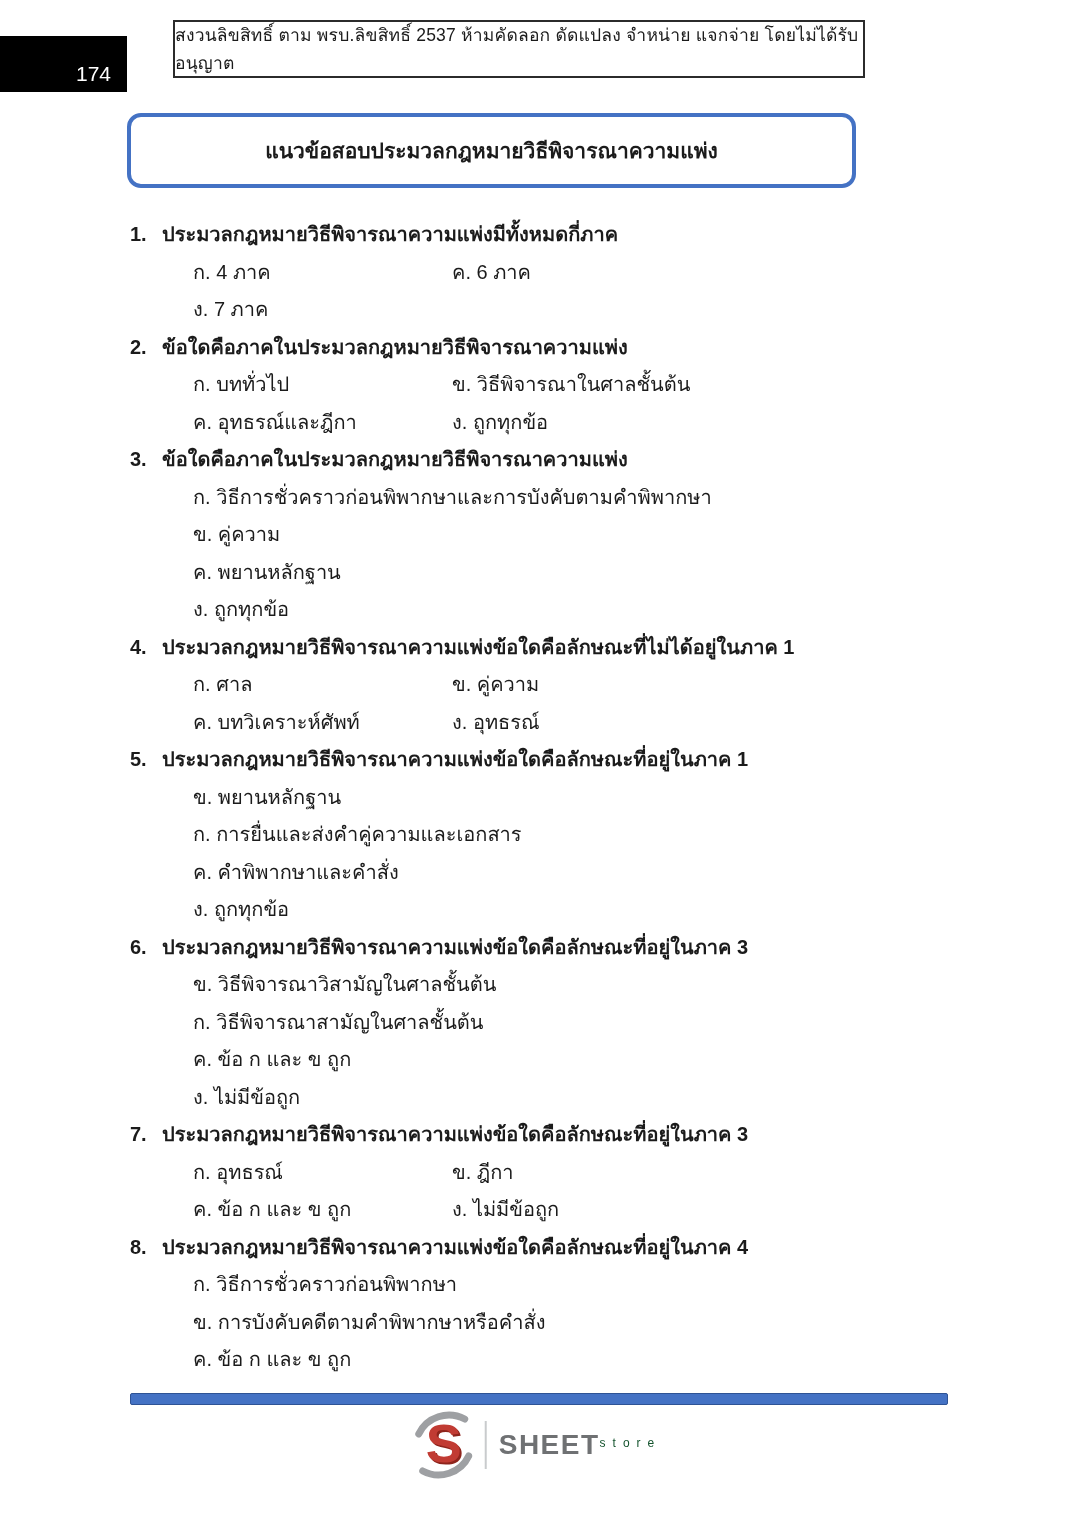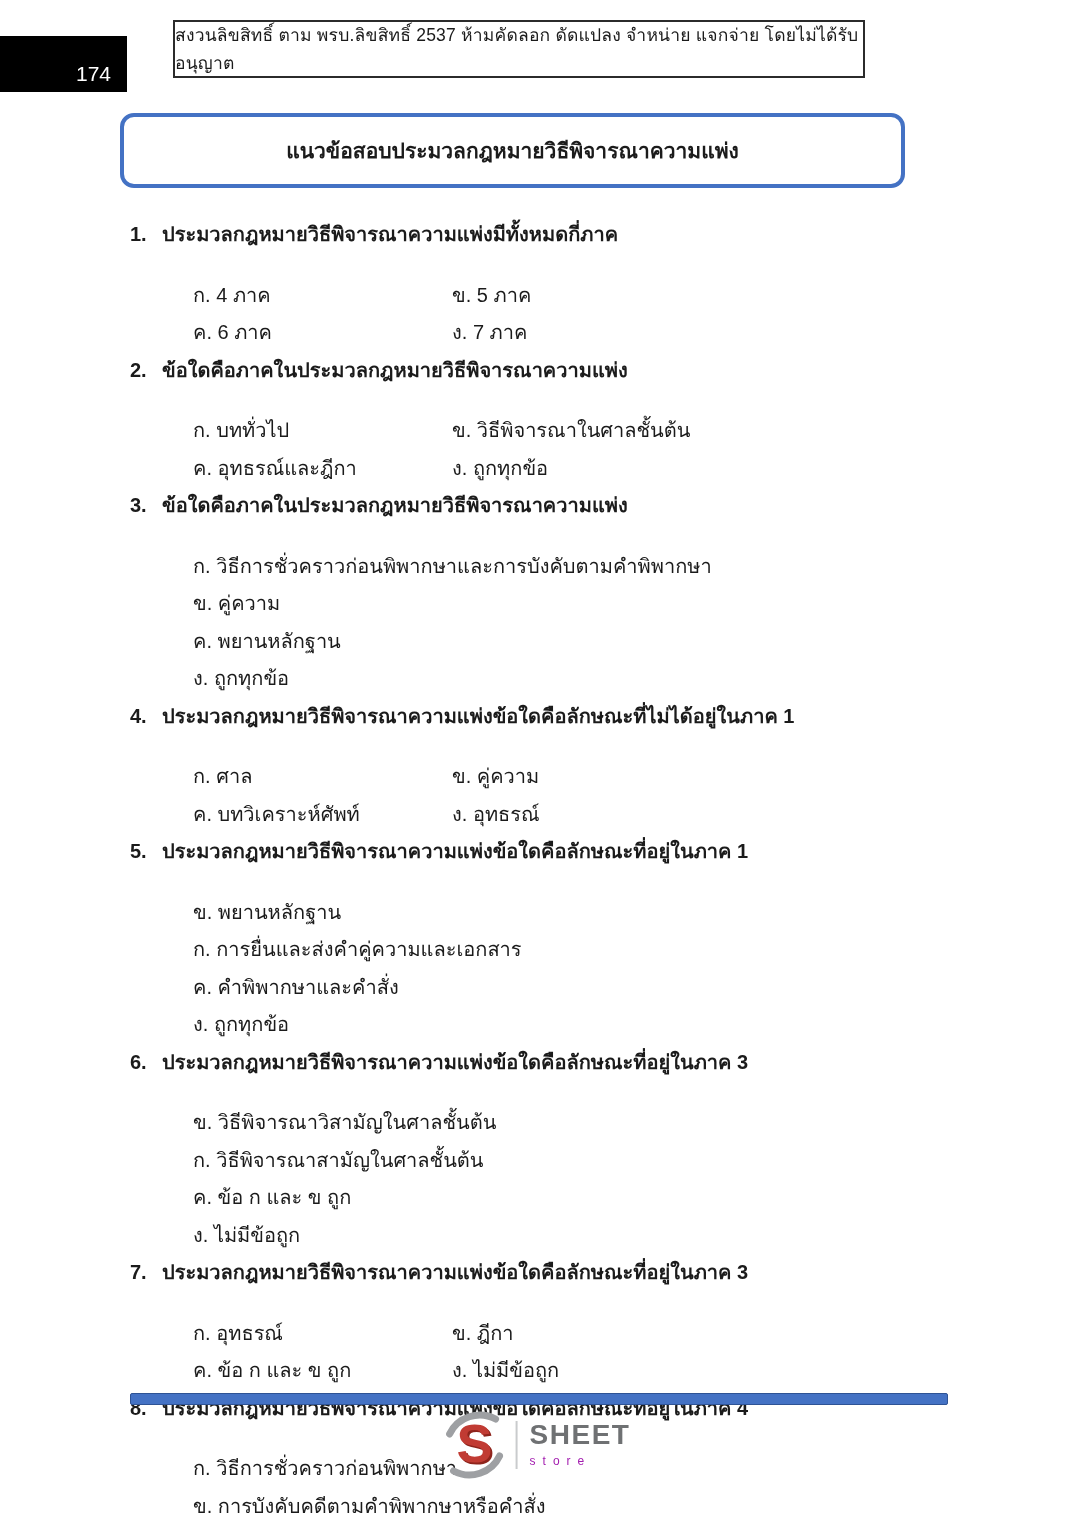--- a/index.html
+++ b/index.html
@@ -37,22 +37,22 @@
     background: #ffffff;
     display: flex;
     align-items: center;
     justify-content: center;
     font-size: 17.5px;
     letter-spacing: 0.2px;
     padding-top: 0;
   }
   .title-box {
     position: absolute;
-    left: 120px; top: 113px;
-    width: 785px; height: 75px;
+    left: 127px; top: 113px;
+    width: 729px; height: 75px;
     border: 4px solid #4472C4;
     border-radius: 14px;
     background: #ffffff;
     display: flex;
     align-items: center;
     justify-content: center;
     font-weight: bold;
     font-size: 21px;
   }
 
@@ -68,21 +68,20 @@
     line-height: 37.5px;
     white-space: nowrap;
   }
   .q-num {
     display: inline-block;
     min-width: 32px;
   }
   .choices {
     padding-left: 63px;
     font-size: 20px;
-    margin-top: 23px;
   }
   .choices.grid2 {
     display: grid;
     grid-template-columns: 259px 1fr;
   }
   .choice {
     line-height: 37.5px;
     white-space: nowrap;
   }
 
@@ -101,31 +100,31 @@
     transform: translateX(-50%);
     display: flex;
     align-items: center;
     gap: 12px;
   }
   .logo-divider {
     width: 2px;
     height: 48px;
     background: #C9CBCD;
   }
-  .logo-text { display: flex; flex-direction: column; }
+  .logo-text { display: flex; flex-direction: row; }
   .brand {
     font-size: 28px;
     font-weight: bold;
     color: #6F7173;
     letter-spacing: 1.5px;
     line-height: 28px;
   }
   .brand-sub {
     font-size: 12px;
-    color: #a21caf;
+    color: #14532d;
     letter-spacing: 7px;
     line-height: 16px;
     margin-top: 4px;
   }
 </style>
 </head>
 <body>
 
 <div class="page">
 
@@ -140,21 +139,20 @@
   </div>
 
   <div class="content">
 
     <div class="q">
       <div class="q-head">
         <span class="q-num">1.</span><span>ประมวลกฎหมายวิธีพิจารณาความแพ่งมีทั้งหมดกี่ภาค</span>
       </div>
       <div class="choices grid2">
         <div class="choice">ก. 4 ภาค</div>
-        <div class="choice">ข. 5 ภาค</div>
         <div class="choice">ค. 6 ภาค</div>
         <div class="choice">ง. 7 ภาค</div>
       </div>
     </div>
 
     <div class="q">
       <div class="q-head">
         <span class="q-num">2.</span><span>ข้อใดคือภาคในประมวลกฎหมายวิธีพิจารณาความแพ่ง</span>
       </div>
       <div class="choices grid2">

